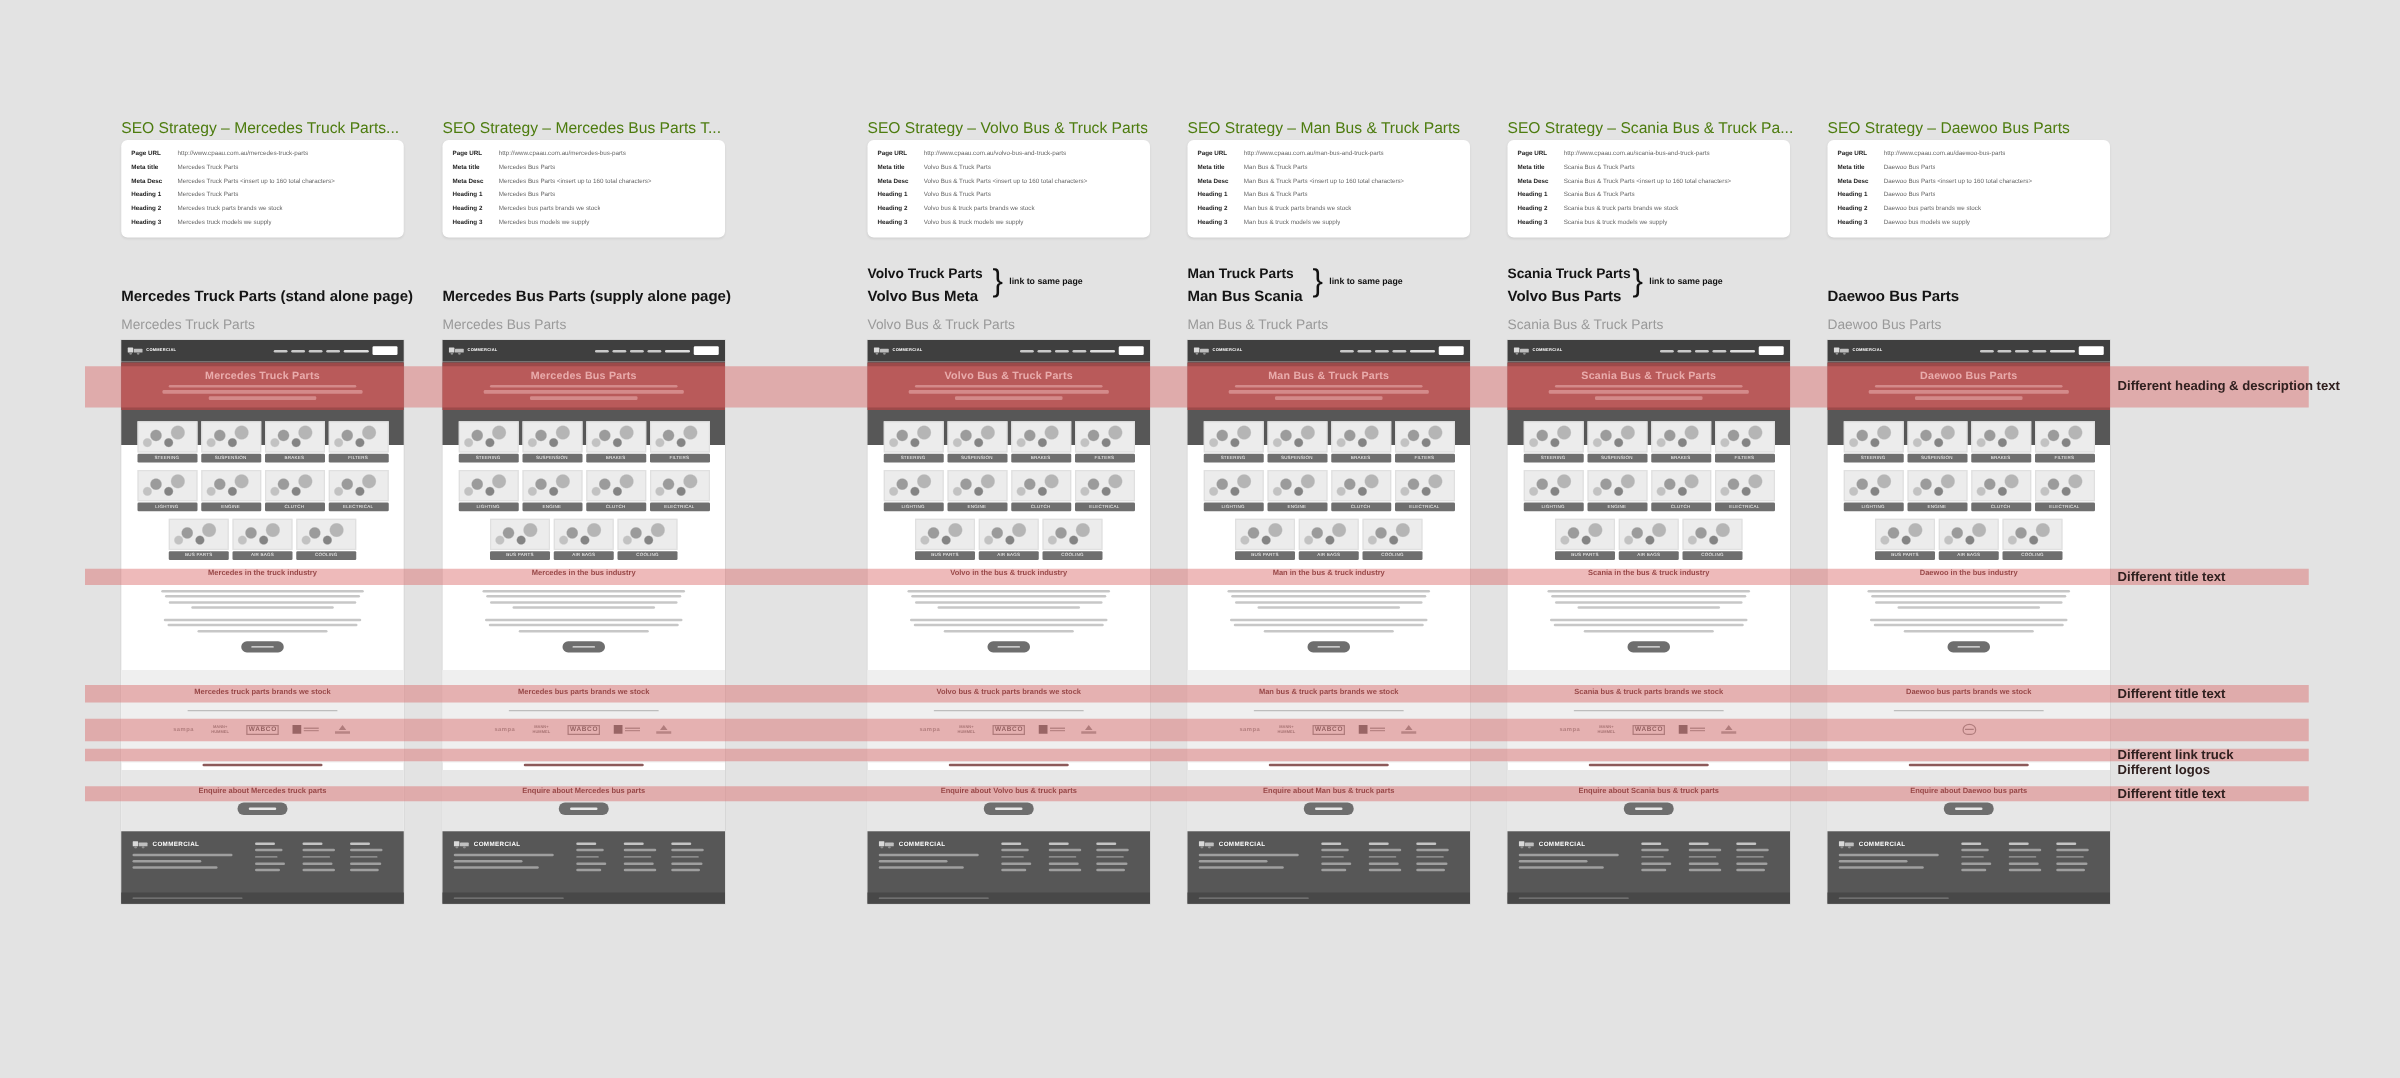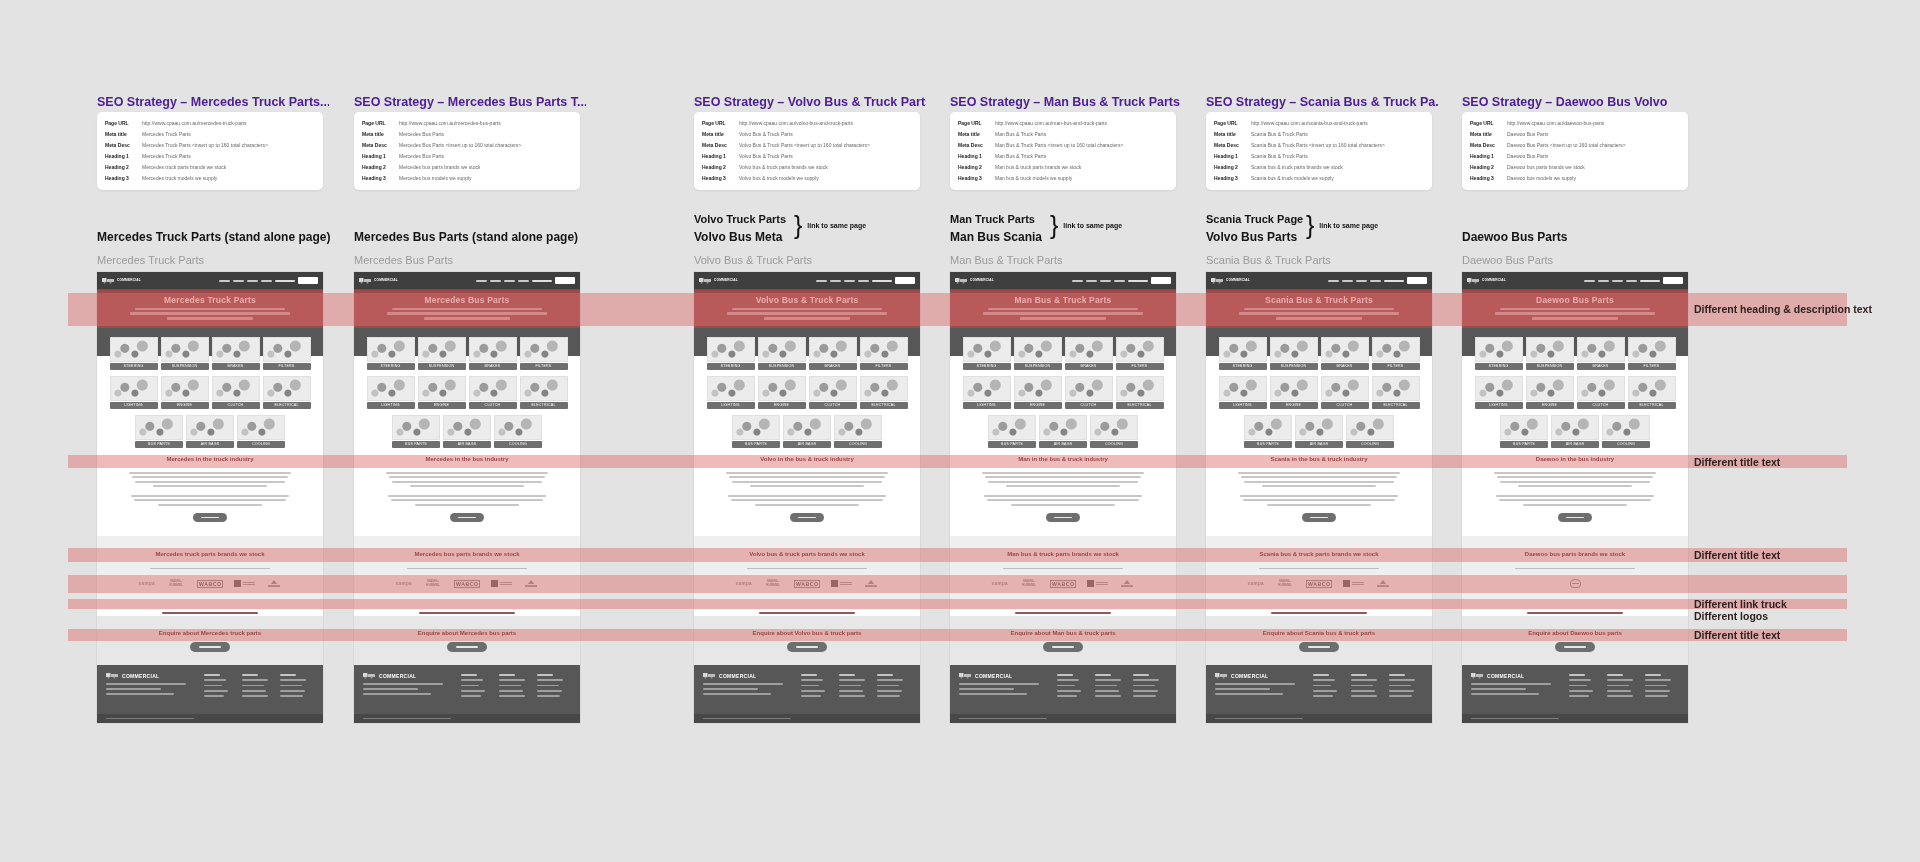--- a/index.html
+++ b/index.html
@@ -7,21 +7,21 @@
   body {
     width:1920px; height:862px; position:relative; overflow:hidden;
     background:#e3e3e3; font-family:"Liberation Sans", sans-serif;
   }
   
   .col { position:absolute; top:95px; width:226px; height:640px; }
   .col:nth-child(1){left:97px} .col:nth-child(2){left:354px}
   .col:nth-child(3){left:694px} .col:nth-child(4){left:950px}
   .col:nth-child(5){left:1206px} .col:nth-child(6){left:1462px}
 
-  .seo-title{position:absolute;top:0;left:0;font-size:12.5px;font-weight:700;color:#4c1d95;white-space:nowrap;max-width:232px;overflow:hidden}
+  .seo-title{position:absolute;top:0;left:0;font-size:12.5px;font-weight:400;color:#4d7c0f;white-space:nowrap;max-width:232px;overflow:hidden}
   .seo-card{position:absolute;top:17px;left:0;width:226px;height:78px;background:#fff;border-radius:5px;padding:6px 8px;box-shadow:0 1px 2px rgba(0,0,0,.08)}
   .seo-row{display:flex;font-size:5px;line-height:11px}
   .seo-key{width:37px;flex:none;font-weight:700;color:#1e1e1e}
   .seo-val{color:#666;white-space:nowrap;overflow:hidden}
 
   .lbl-top{position:absolute;top:118px;left:0;font-size:11px;font-weight:700;color:#141414;white-space:nowrap}
   .lbl-main{position:absolute;top:135px;left:0;font-size:12px;font-weight:700;color:#141414;white-space:nowrap}
   .brace-group{position:absolute;top:114px;left:100px;display:flex;align-items:center;height:32px}
   .brace-icon{font-size:25px;color:#111;line-height:28px;font-weight:400}
   .link-note{font-size:7px;font-weight:700;color:#111;margin-left:5px;white-space:nowrap}
@@ -328,21 +328,21 @@
           <span class="seo-key">Heading 2</span>
           <span class="seo-val">Mercedes bus parts brands we stock</span>
         </div>
       <div class="seo-row">
           <span class="seo-key">Heading 3</span>
           <span class="seo-val">Mercedes bus models we supply</span>
         </div>
     </div>
 
     <div class="lbl-top"></div>
-    <div class="lbl-main">Mercedes Bus Parts (stand alone page)</div>
+    <div class="lbl-main">Mercedes Bus Parts (supply alone page)</div>
 
     <div class="page-title">Mercedes Bus Parts</div>
 
     <div class="thumb">
       <div class="t-header">
         <span class="t-logo">
           <svg class="t-truck" viewBox="0 0 26 14">
               <rect x="0" y="2" width="9" height="8" rx="1" fill="#d9d9d9"></rect>
               <rect x="10" y="4" width="14" height="6" rx="1" fill="#bfbfbf"></rect>
               <circle cx="5" cy="11.5" r="2" fill="#8f8f8f"></circle>
@@ -926,21 +926,21 @@
       <div class="seo-row">
           <span class="seo-key">Heading 2</span>
           <span class="seo-val">Scania bus &amp; truck parts brands we stock</span>
         </div>
       <div class="seo-row">
           <span class="seo-key">Heading 3</span>
           <span class="seo-val">Scania bus &amp; truck models we supply</span>
         </div>
     </div>
 
-    <div class="lbl-top">Scania Truck Page</div>
+    <div class="lbl-top">Scania Truck Parts</div>
     <div class="lbl-main">Volvo Bus Parts</div>
     <div class="brace-group">
       <span class="brace-icon">}</span>
       <span class="link-note">link to same page</span>
     </div>
 
     <div class="page-title">Scania Bus &amp; Truck Parts</div>
 
     <div class="thumb">
       <div class="t-header">
@@ -1099,21 +1099,21 @@
           </div>
         </div>
         <div class="t-fstrip">
             <span class="b"></span>
           </div>
       </div>
     </div>
   </div>
 
   <div class="col">
-    <div class="seo-title">SEO Strategy – Daewoo Bus Volvo</div>
+    <div class="seo-title">SEO Strategy – Daewoo Bus Parts</div>
     <div class="seo-card">
       <div class="seo-row">
           <span class="seo-key">Page URL</span>
           <span class="seo-val">http://www.cpaau.com.au/daewoo-bus-parts</span>
         </div>
       <div class="seo-row">
           <span class="seo-key">Meta title</span>
           <span class="seo-val">Daewoo Bus Parts</span>
         </div>
       <div class="seo-row">

